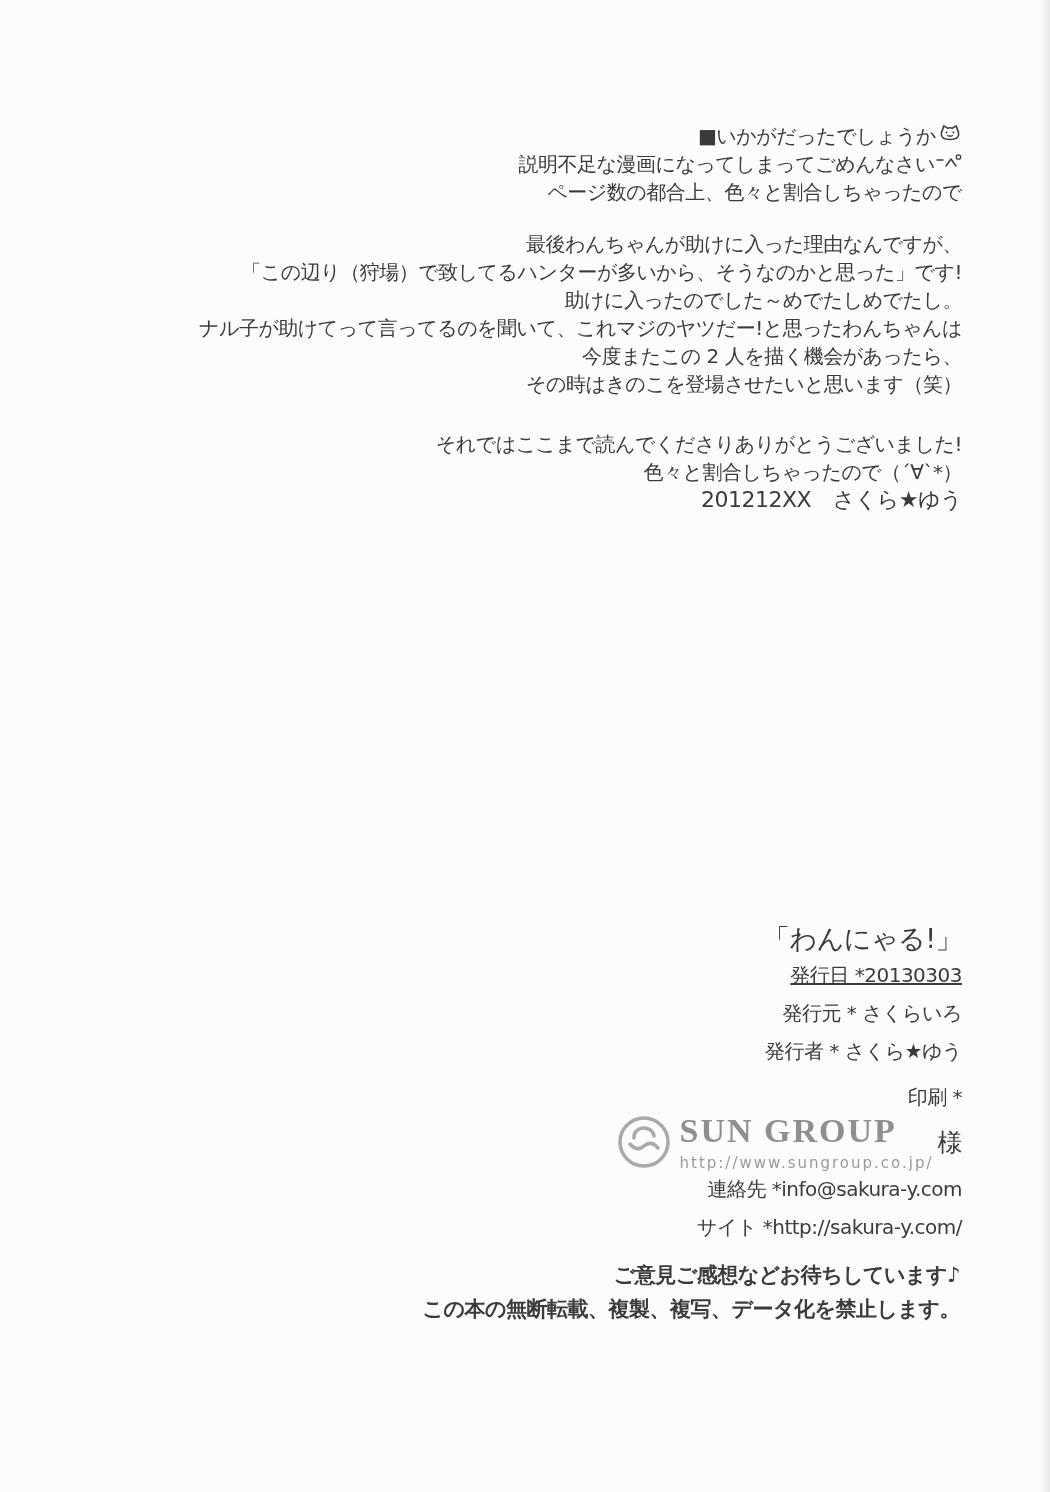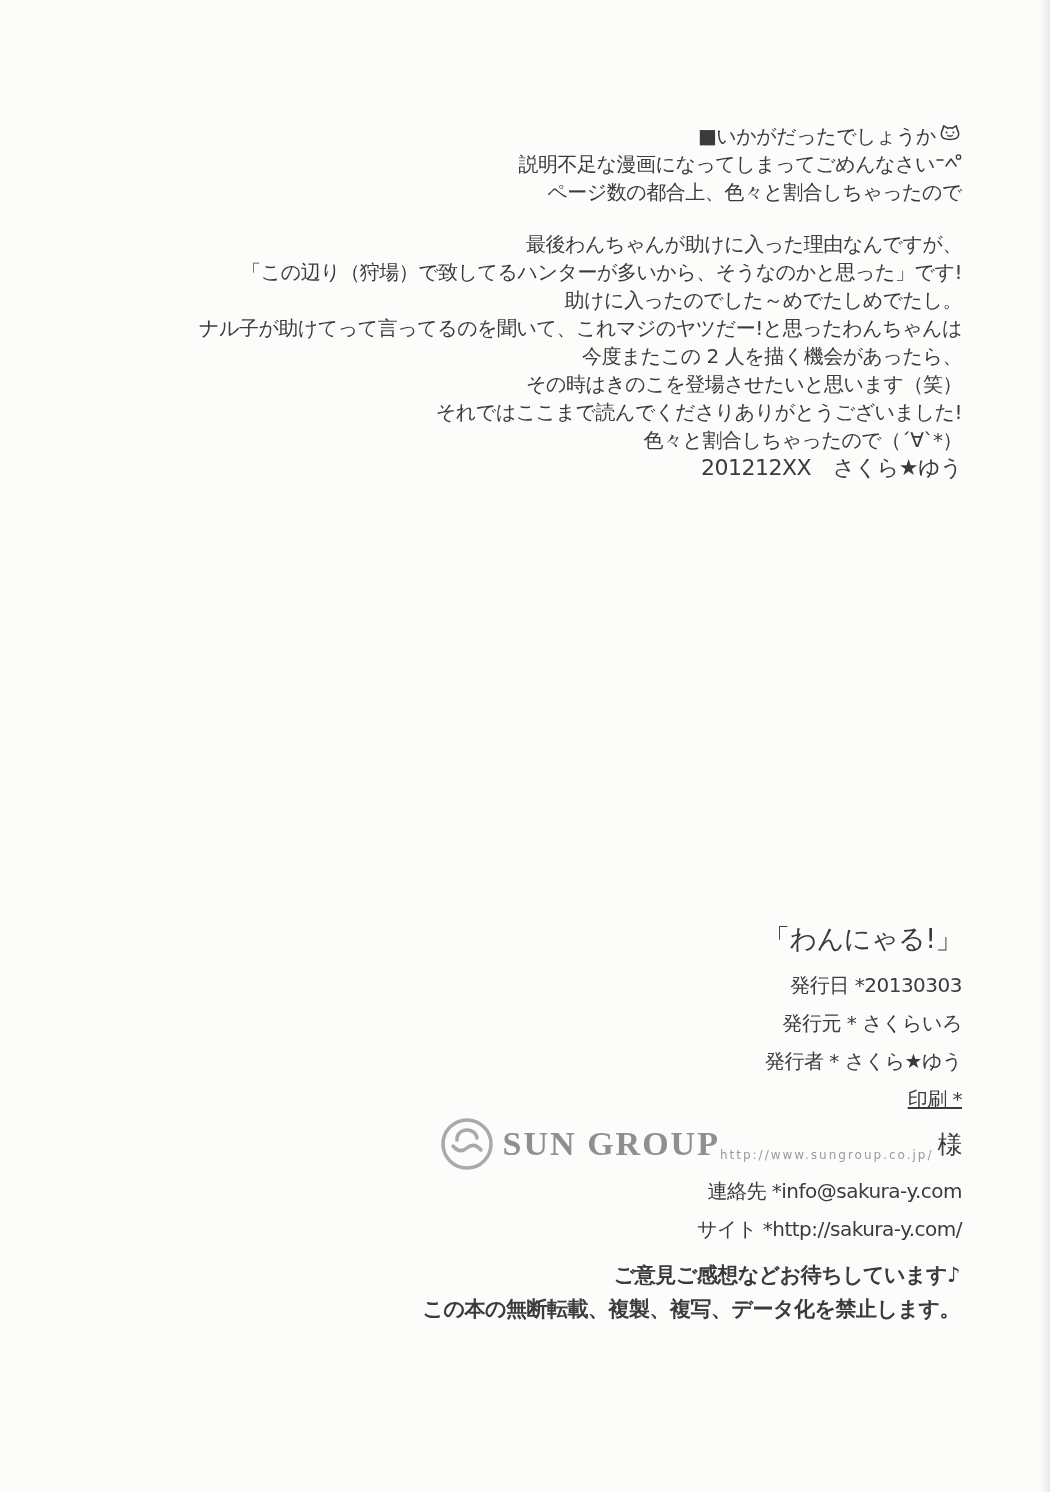--- a/index.html
+++ b/index.html
@@ -18,45 +18,45 @@
   }
   p{margin:0;}
   
   .afterword{
     position:absolute;top:122px;right:88px;
     text-align:right;
     font-size:20px;line-height:28px;letter-spacing:-0.5px;
     white-space:nowrap;
   }
   .gap-lg{margin-top:24px;}
-  .gap{}
+  .gap{margin-top:32px;}
   .sig{font-size:22px;}
   .cat-icon{vertical-align:-4px;margin-left:2px;}
   .pe-icon{vertical-align:2px;margin-left:1px;}
   
   .colophon{
     position:absolute;top:922px;right:88px;
     text-align:right;letter-spacing:-0.5px;white-space:nowrap;
   }
   .c-title{font-size:27px;line-height:34px;}
   .c-row{font-size:20px;line-height:38px;}
-  .c-row.first{margin-top:10px;}
-  .print-label{line-height:34px;margin-top:2px;text-decoration:underline;}
+  .c-row.first{text-decoration:underline;}
+  .print-label{line-height:34px;margin-top:10px;}
   .printer-row{
     display:flex;align-items:center;justify-content:flex-end;
     height:56px;
   }
   .sg-logo{flex:0 0 auto;margin-right:8px;}
-  .sg-stack{display:inline-flex;flex-direction:row;align-items:flex-end;line-height:1;}
+  .sg-stack{display:inline-flex;flex-direction:column;align-items:flex-start;line-height:1;}
   .sg-name{
     font-family:"Liberation Serif","DejaVu Serif",serif;
     font-size:34px;font-weight:600;color:#8f8f8f;letter-spacing:2px;
   }
   .sg-url{
-    font-size:12px;color:#9a9a9a;letter-spacing:2px;margin-top:8px;
+    font-size:15px;color:#9a9a9a;letter-spacing:2px;margin-top:8px;
     font-family:"DejaVu Sans",sans-serif;
   }
   .sg-sama{font-size:25px;margin-left:4px;align-self:center;}
   
   .footer{
     position:absolute;top:1258px;right:90px;
     text-align:right;font-size:21px;line-height:34px;letter-spacing:-0.5px;white-space:nowrap;font-weight:bold;
   }
 </style>
 </head>

